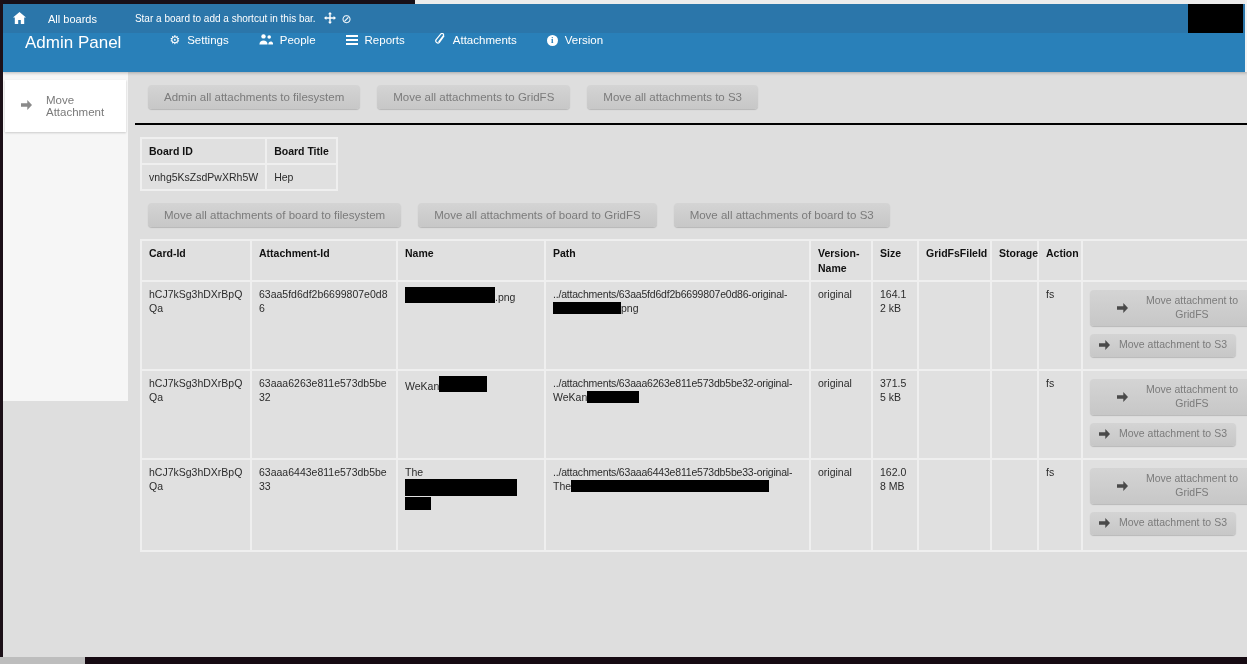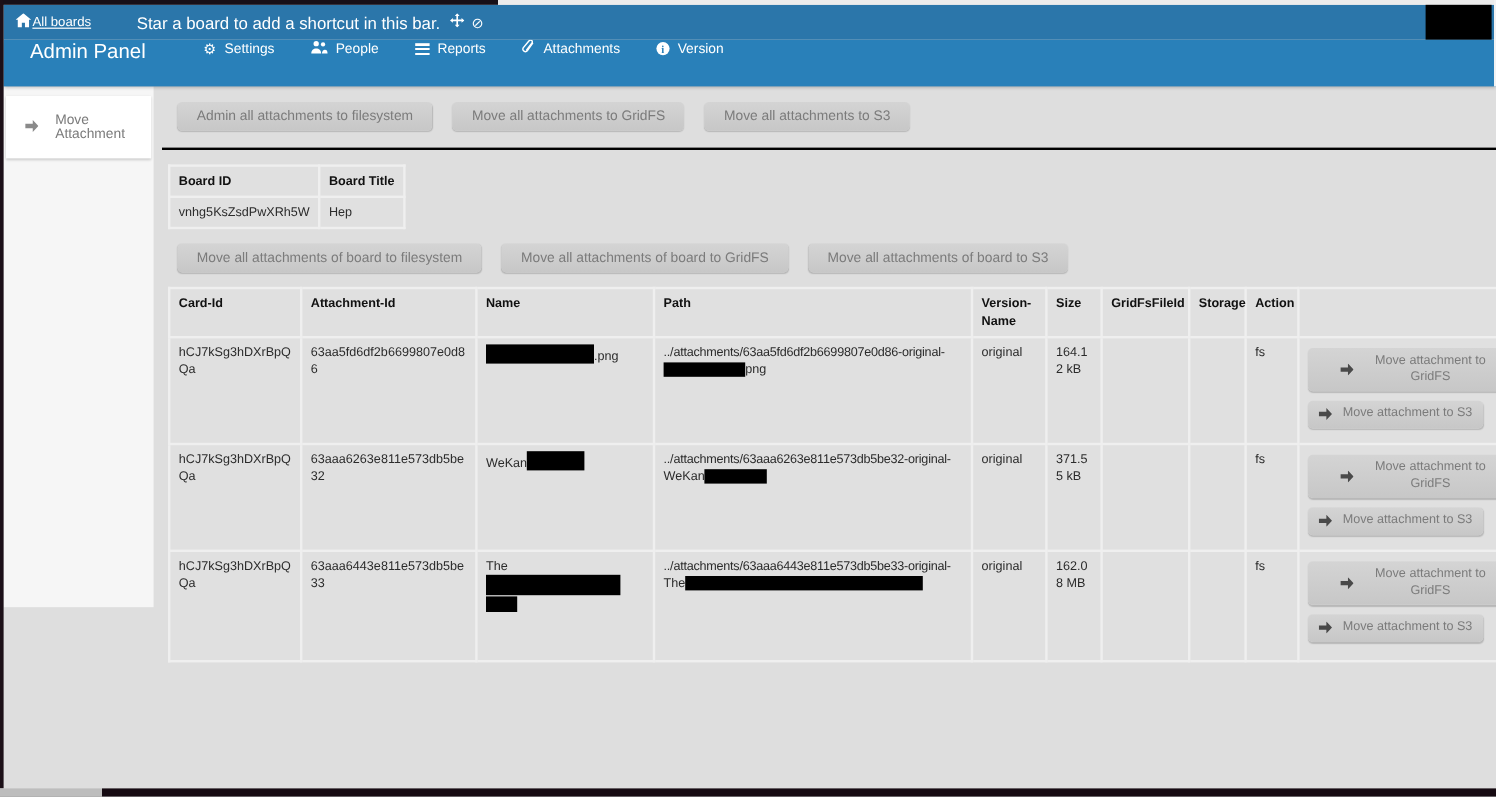--- a/index.html
+++ b/index.html
@@ -18,22 +18,22 @@
   .edge-right      { right:0; top:0; width:2px; height:72px; background:#f2f2f2; z-index:30; }
   .bottom-dark     { left:85px; top:657px; width:1162px; height:7px; background:#160a12; z-index:30; }
   .bottom-gray     { left:0; top:657px; width:85px; height:7px; background:#bdbdbd; z-index:30; }
 
   
   .topbar {
     position:absolute; left:3px; right:2px; top:4px; height:29px;
     background:#2b76aa; display:flex; align-items:center;
     color:#fff; padding:0 10px; z-index:10;
   }
-  .topbar .home-group { display:flex; align-items:center; gap:1px; cursor:pointer;text-decoration:underline; }
-  .topbar .hint { margin-left:38px; font-size:14px; }
+  .topbar .home-group { display:flex; align-items:center; gap:22px; cursor:pointer; }
+  .topbar .hint { margin-left:38px; font-size:10px; }
   .topbar .hint-icons { display:flex; align-items:center; gap:6px; margin-left:8px; }
   .glyph-icon { font-size:12px; line-height:1; color:#fff; }
   .topbar .spacer { flex:1; }
   .bell-wrap { margin-right:18px; cursor:pointer; display:flex; align-items:center; }
   .redacted-user { position:absolute; right:2px; top:-1px; width:55px; height:30px; background:#000; }
 
   
   .adminbar {
     position:absolute; left:3px; right:0; top:33px; height:39px;
     background:#2980b9; display:flex; align-items:flex-start; color:#fff;
@@ -43,21 +43,21 @@
   .admin-nav { display:flex; align-items:center; margin-left:48px; gap:30px; }
   .nav-item { display:flex; align-items:center; gap:7px; font-size:11.5px; cursor:pointer; }
   .bars-icon { display:inline-block; width:12px; height:10px;
     background:repeating-linear-gradient(#fff 0 2px, transparent 2px 4px); }
   .info-circle { display:inline-flex; width:11px; height:11px; border-radius:50%;
     background:#fff; color:#2980b9; font-size:9px; font-weight:bold;
     align-items:center; justify-content:center; font-family:"Liberation Serif", serif; }
 
   
   .content { position:absolute; left:3px; right:0; top:72px; bottom:0; display:flex; }
-  .sidebar { width:125px; height:434px; background:#f6f6f6; flex:none; }
+  .sidebar { width:125px; height:329px; background:#f6f6f6; flex:none; }
   .sidebar-card {
     margin:8px 2px 0 2px; background:#fff; box-shadow:0 1px 2px rgba(0,0,0,0.18);
     padding:14px 10px 14px 16px; display:flex; align-items:center; gap:14px;
     color:#7a7a7a; font-size:11.5px; cursor:pointer;
   }
   .main { flex:1; padding:13px 0 0 7px; }
 
   
   .btn {
     background:linear-gradient(#d4d4d4,#c7c7c7); border:none; border-radius:4px;

